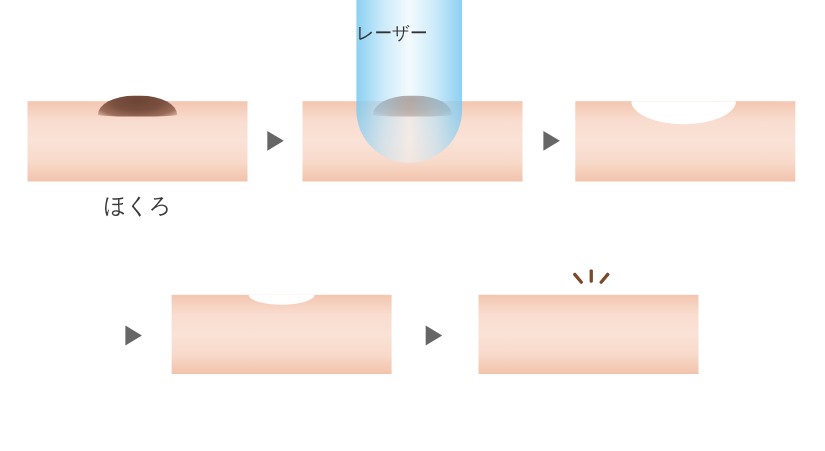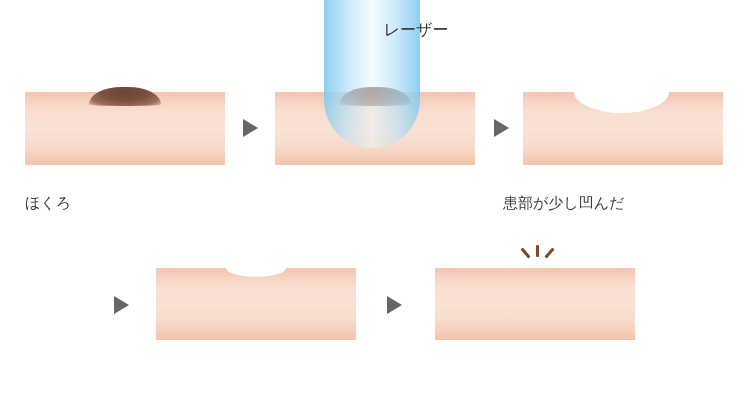--- a/index.html
+++ b/index.html
@@ -1,25 +1,25 @@
 <!DOCTYPE html>
 <html><head>
 <meta charset="utf-8">
 <style>
   html,body{margin:0;padding:0;background:#fff;}
   body{width:750px;height:410px;position:relative;overflow:hidden;font-family:"DejaVu Sans","Liberation Sans",sans-serif;color:#333;}
   .skin{position:absolute;width:200px;height:73px;background:linear-gradient(to bottom,#f3c6b0 0%,#f9ddd0 25%,#fae2d6 50%,#f8dacb 75%,#f2c3ab 100%);}
   .arrow{position:absolute;width:0;height:0;border-top:9px solid transparent;border-bottom:9px solid transparent;border-left:15px solid #666;}
-  .cap{position:absolute;font-size:15px;line-height:23px;color:#3a3a3a;white-space:nowrap;margin-top:16px;}
+  .cap{position:absolute;font-size:20px;line-height:23px;text-align:center;color:#3a3a3a;white-space:nowrap;}
   .mole{position:absolute;width:72px;height:19px;border-radius:50% 50% 46% 46%/100% 100% 10% 10%;background:radial-gradient(ellipse at 50% 25%,#6b4535 0%,#7a5040 45%,#9b6b58 75%,rgba(190,140,120,0.3) 100%);}
   .crater{position:absolute;background:#fff;border-radius:0 0 50% 50%/0 0 100% 100%;}
   .laser{position:absolute;left:324px;top:0;width:96px;height:148px;border-radius:0 0 48px 48px;
     background:linear-gradient(to right,rgba(120,200,240,0.85) 0%,rgba(180,225,248,0.7) 25%,rgba(235,247,253,0.55) 50%,rgba(180,225,248,0.7) 75%,rgba(120,200,240,0.85) 100%);}
   .laser-fade{position:absolute;left:324px;top:90px;width:96px;height:58px;border-radius:0 0 48px 48px;background:linear-gradient(to bottom,rgba(255,255,255,0) 0%,rgba(250,226,214,0.35) 100%);}
-  .laser-label{position:absolute;left:324px;top:20px;width:96px;text-align:center;font-size:16px;color:#333;padding-left:44px;}
+  .laser-label{position:absolute;left:324px;top:20px;width:96px;font-size:16px;color:#333;}
   .spark{position:absolute;width:3px;height:12px;background:#7a4a2a;border-radius:1px;}
 </style>
 </head>
 <body>
 
 <div class="skin" style="left:25px;top:92px;"></div>
 <div class="mole" style="left:89px;top:87px;"></div>
 <div class="cap" style="left:25px;top:176px;width:200px;">
   <div>ほくろ</div>
 </div>
@@ -32,21 +32,20 @@
 <div class="laser-fade"></div>
 <div class="laser-label">レーザー</div>
 <div class="cap" style="left:245px;top:176px;width:260px;">
 </div>
 
 <div class="arrow" style="left:494px;top:119px;"></div>
 
 <div class="skin" style="left:523px;top:92px;"></div>
 <div class="crater" style="left:574px;top:92px;width:95px;height:21px;"></div>
 <div class="cap" style="left:503px;top:176px;width:240px;">
-  <div>患部が少し凹んだ</div>
 </div>
 
 <div class="arrow" style="left:114px;top:296px;"></div>
 
 <div class="skin" style="left:156px;top:268px;height:72px;"></div>
 <div class="crater" style="left:226px;top:268px;width:60px;height:9px;"></div>
 <div class="cap" style="left:136px;top:350px;width:240px;">
 </div>
 
 <div class="arrow" style="left:387px;top:296px;"></div>

